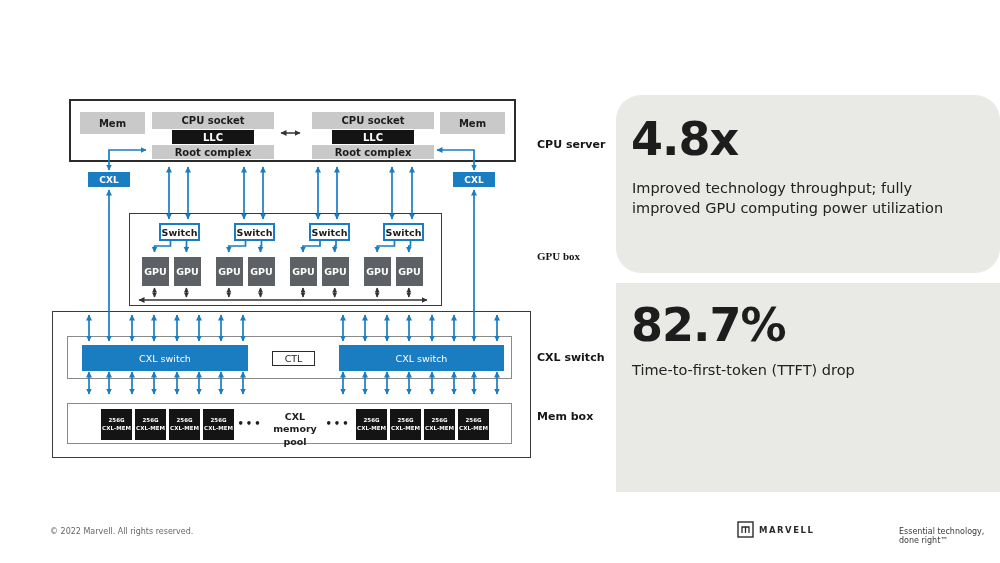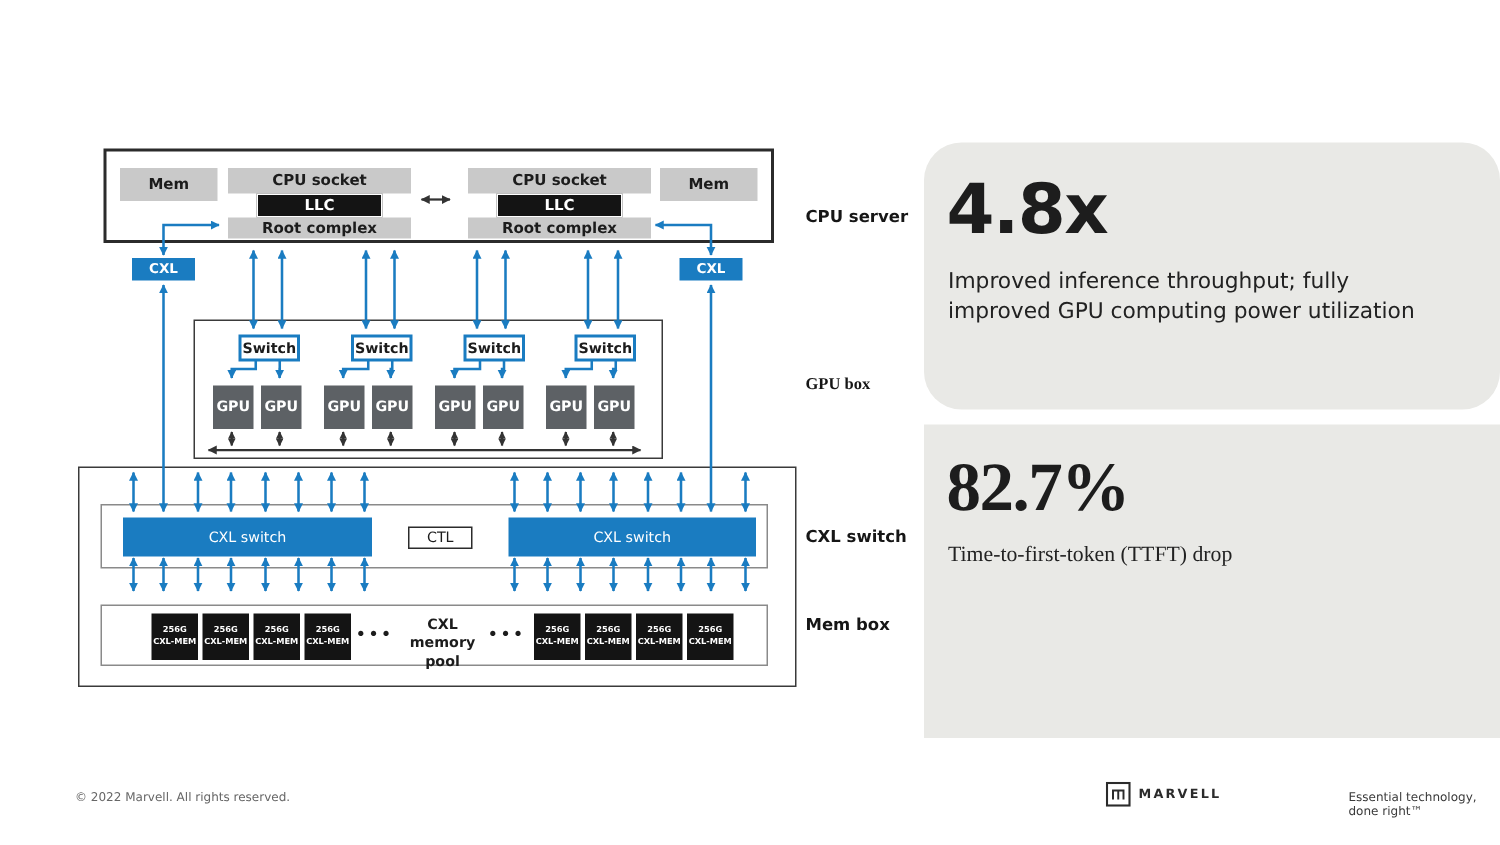--- a/index.html
+++ b/index.html
@@ -136,26 +136,26 @@
   </div>
 
   <div class="abs sec-label" style="left:537px;top:138px;">CPU server</div>
   <div class="abs sec-label" style="left:537px;top:250px;font-family:Liberation Serif, serif;">GPU box</div>
   <div class="abs sec-label" style="left:537px;top:351px;">CXL switch</div>
   <div class="abs sec-label" style="left:537px;top:410px;">Mem box</div>
 
   <div class="abs panel" style="left:616px;top:95px;height:178px;border-radius:25px;">
     <div class="abs stat-val" style="left:15px;top:18px;">4.8x</div>
     <div class="abs stat-desc" style="left:16px;top:84px;">
-      <div>Improved inference throughput; fully</div>
+      <div>Improved technology throughput; fully</div>
       <div>improved GPU computing power utilization</div>
     </div>
   </div>
 
-  <div class="abs panel" style="left:616px;top:283px;height:209px;font-family:Liberation Serif, serif;">
+  <div class="abs panel" style="left:616px;top:283px;height:209px;">
     <div class="abs stat-val" style="left:15px;top:16px;">82.7%</div>
     <div class="abs stat-desc" style="left:16px;top:78px;">Time-to-first-token (TTFT) drop</div>
   </div>
 
   <div class="abs foot" style="left:50px;top:527px;">© 2022 Marvell. All rights reserved.</div>
   <div class="abs brand-wrap" style="left:737px;top:521px;">
     <svg width="17" height="17" viewBox="0 0 17 17">
       <rect x="1" y="1" width="15" height="15" fill="none" stroke="#2b2b2b" stroke-width="1.4"></rect>
       <path d="M5,12 V6 H12 V12 M8.5,6 V12" fill="none" stroke="#2b2b2b" stroke-width="1.3"></path>
     </svg>

